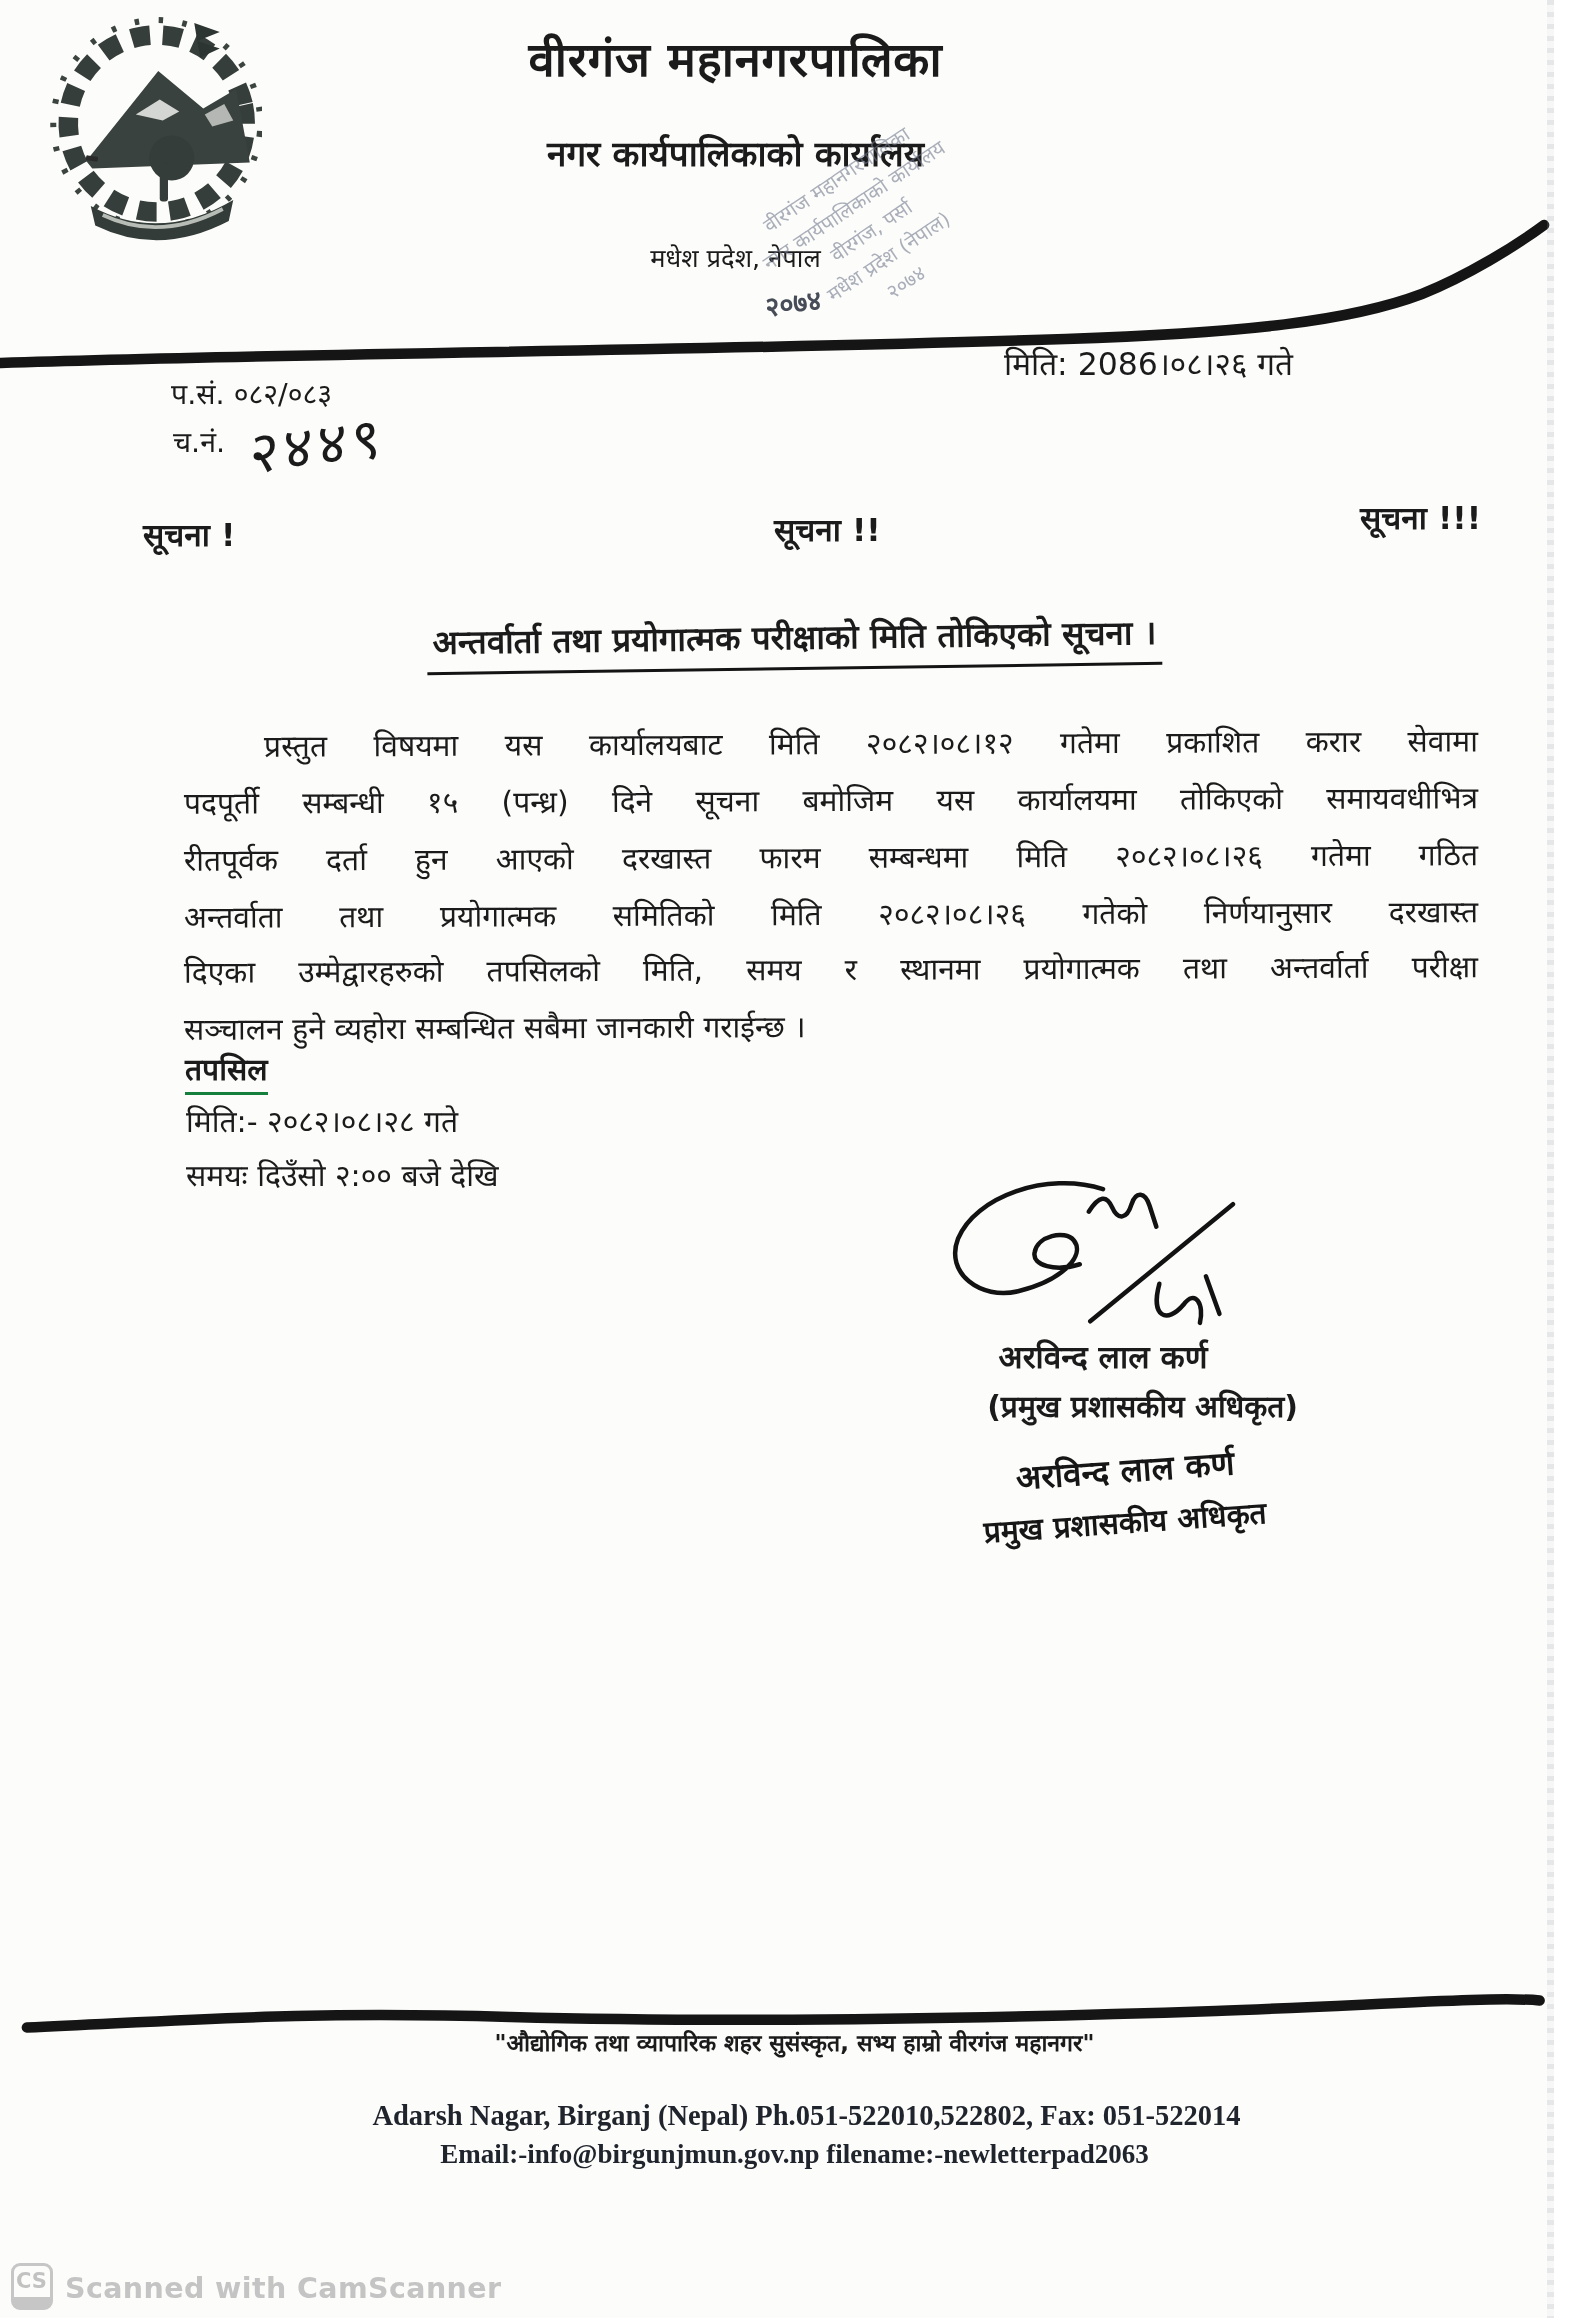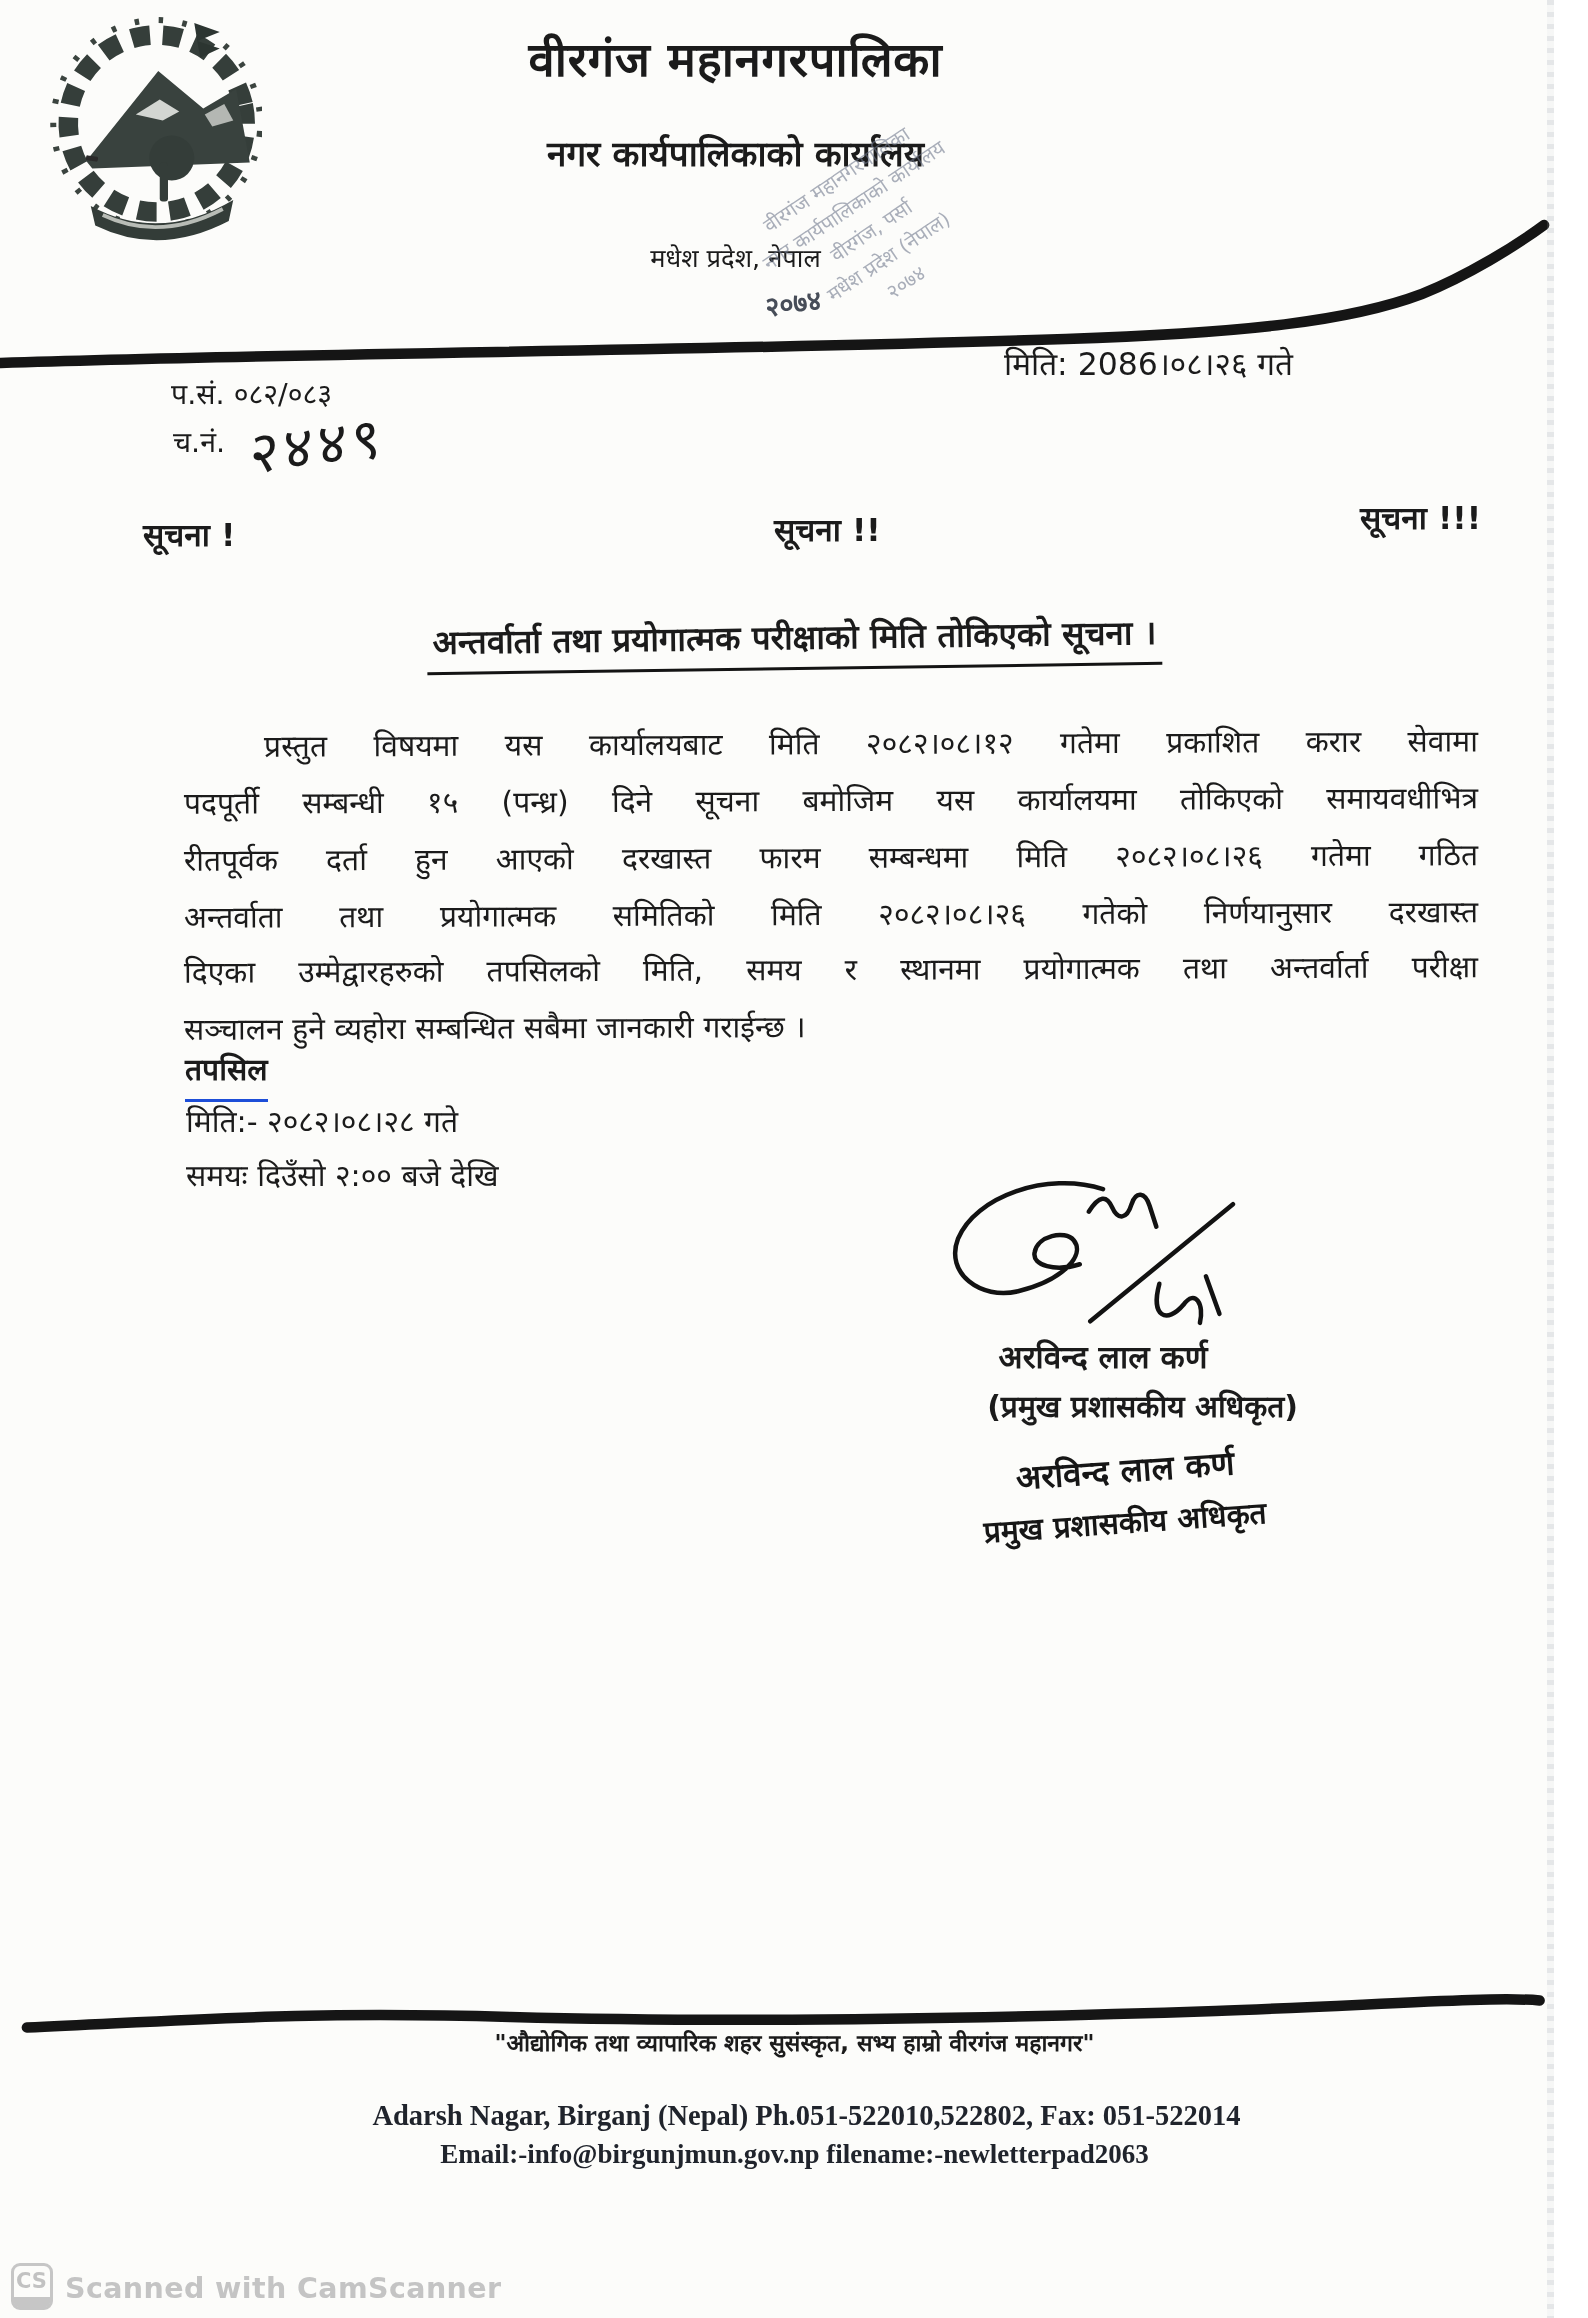--- a/index.html
+++ b/index.html
@@ -33,21 +33,21 @@
   .subject{display:inline-block;font-size:33px;font-weight:700;border-bottom:3px solid #141414;padding:0 6px 7.5px 6px;}
   
   .bline{left:184px;width:1294px;font-size:30px;font-weight:500;white-space:nowrap;text-align:justify;text-align-last:justify;transform:rotate(-0.25deg);}
   .bl1{left:264px;width:1214px;top:722px;}
   .bl2{top:779px;}
   .bl3{top:836px;}
   .bl4{top:893px;}
   .bl5{top:948px;}
   .bl6{top:1005px;text-align:left;text-align-last:left;}
   
-  .tp-h{left:185px;top:1048px;font-size:30px;font-weight:700;border-bottom:3px solid #1d4ed8;padding-bottom:10px;}
+  .tp-h{left:185px;top:1048px;font-size:30px;font-weight:700;border-bottom:3px solid #15803d;padding-bottom:3px;}
   .tp{left:186px;font-size:30px;font-weight:500;}
   .tp-date{top:1100px;}
   .tp-time{top:1154px;}
   .tp-venue{top:1208px;}
   
   .sig-svg{left:934px;top:1165px;}
   .sg-name{left:938px;top:1334px;width:330px;text-align:center;font-size:31.5px;font-weight:700;}
   .sg-desig{left:908px;top:1385px;width:390px;text-align:right;font-size:30px;font-weight:700;}
   .sg-stamp-name{left:960px;top:1447px;width:330px;text-align:center;font-size:33px;font-weight:700;transform:rotate(-4deg);color:#161616;}
   .sg-stamp-desig{left:930px;top:1501px;width:390px;text-align:center;font-size:30px;font-weight:700;transform:rotate(-4deg);color:#161616;}

